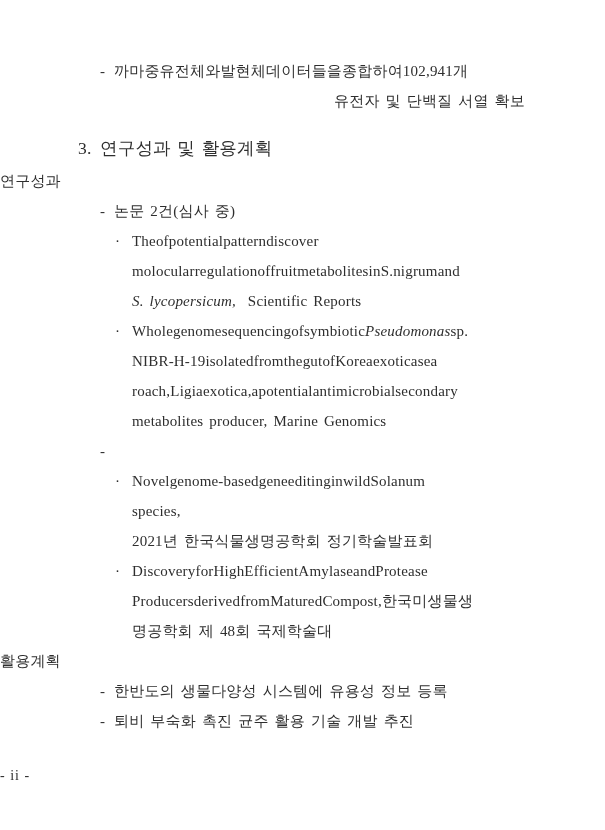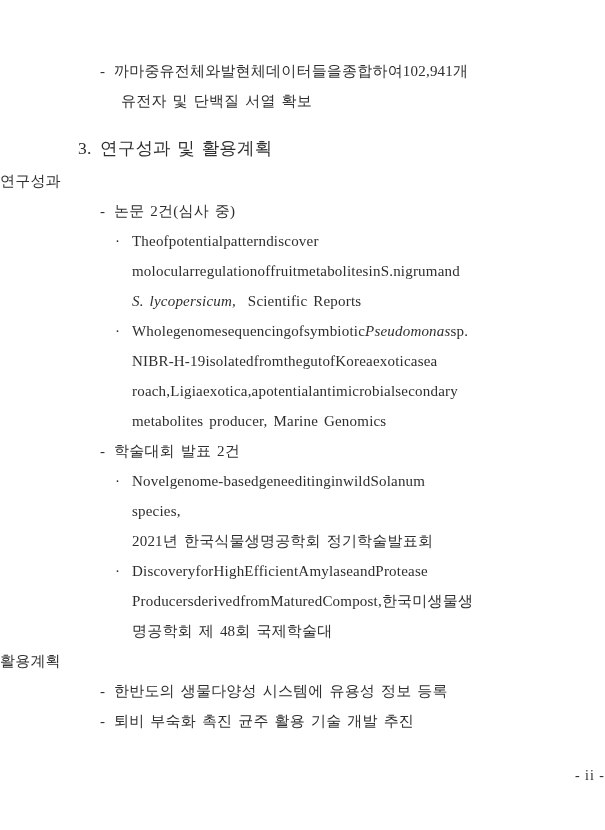--- a/index.html
+++ b/index.html
@@ -29,21 +29,21 @@
     margin-left: 100px;
     width: 425px;
     font-size: 17.5px;
     height: 32px;
     line-height: 32px;
     margin-top: 16px;
     margin-bottom: 2px;
   }
   .line.l1  { width: 414px; }
   .line.l2  { margin-left: 114px; width: 411px; }
-  .line.l2c { margin-left: 121px; width: 404px; }
+  .line.l2c { margin-left: 121px; width: 404px; text-align: right; }
   .line.l3  { margin-left: 132px; width: 393px; }
   .line.l3c { margin-left: 132px; width: 393px; }
 
   .marker { position: absolute; top: 0; }
   .h  .marker { left: -22px; }
   .l2 .marker { left: -14px; }
   .l3 .marker { left: -17px; }
   .l1 .marker.circle {
     left: -23px;
     top: 9px;
@@ -61,21 +61,21 @@
     width: 100%;
     word-spacing: 0;
   }
   .it { font-style: italic; }
 
   .footer {
     position: absolute;
     top: 768px;
     left: 0;
     right: 0;
-    text-align: right;
+    text-align: left;
     font-size: 14px;
     letter-spacing: 1px;
     color: #2e2e2e;
   }
 </style>
 </head>
 <body>
 
 <div class="page">
   <div>
@@ -147,21 +147,21 @@
           <span>roach,</span>
           <span>Ligia</span>
           <span>exotica,</span>
           <span>a</span>
           <span>potential</span>
           <span>antimicrobial</span>
           <span>secondary</span>
         </span>
       </div>
       <div class="line l3c"><span class="content"><span>metabolites producer, Marine Genomics</span></span></div>
-      <div class="line l2"><span class="marker">-</span><span class="content"><span>학술대회 발표 2건</span></span></div>
+      <div class="line l2"><span class="marker">-</span></div>
       <div class="line l3">
         <span class="marker">·</span>
         <span class="content justify">
           <span>Novel</span>
           <span>genome-based</span>
           <span>gene</span>
           <span>editing</span>
           <span>in</span>
           <span>wild</span>
           <span>Solanum</span>

